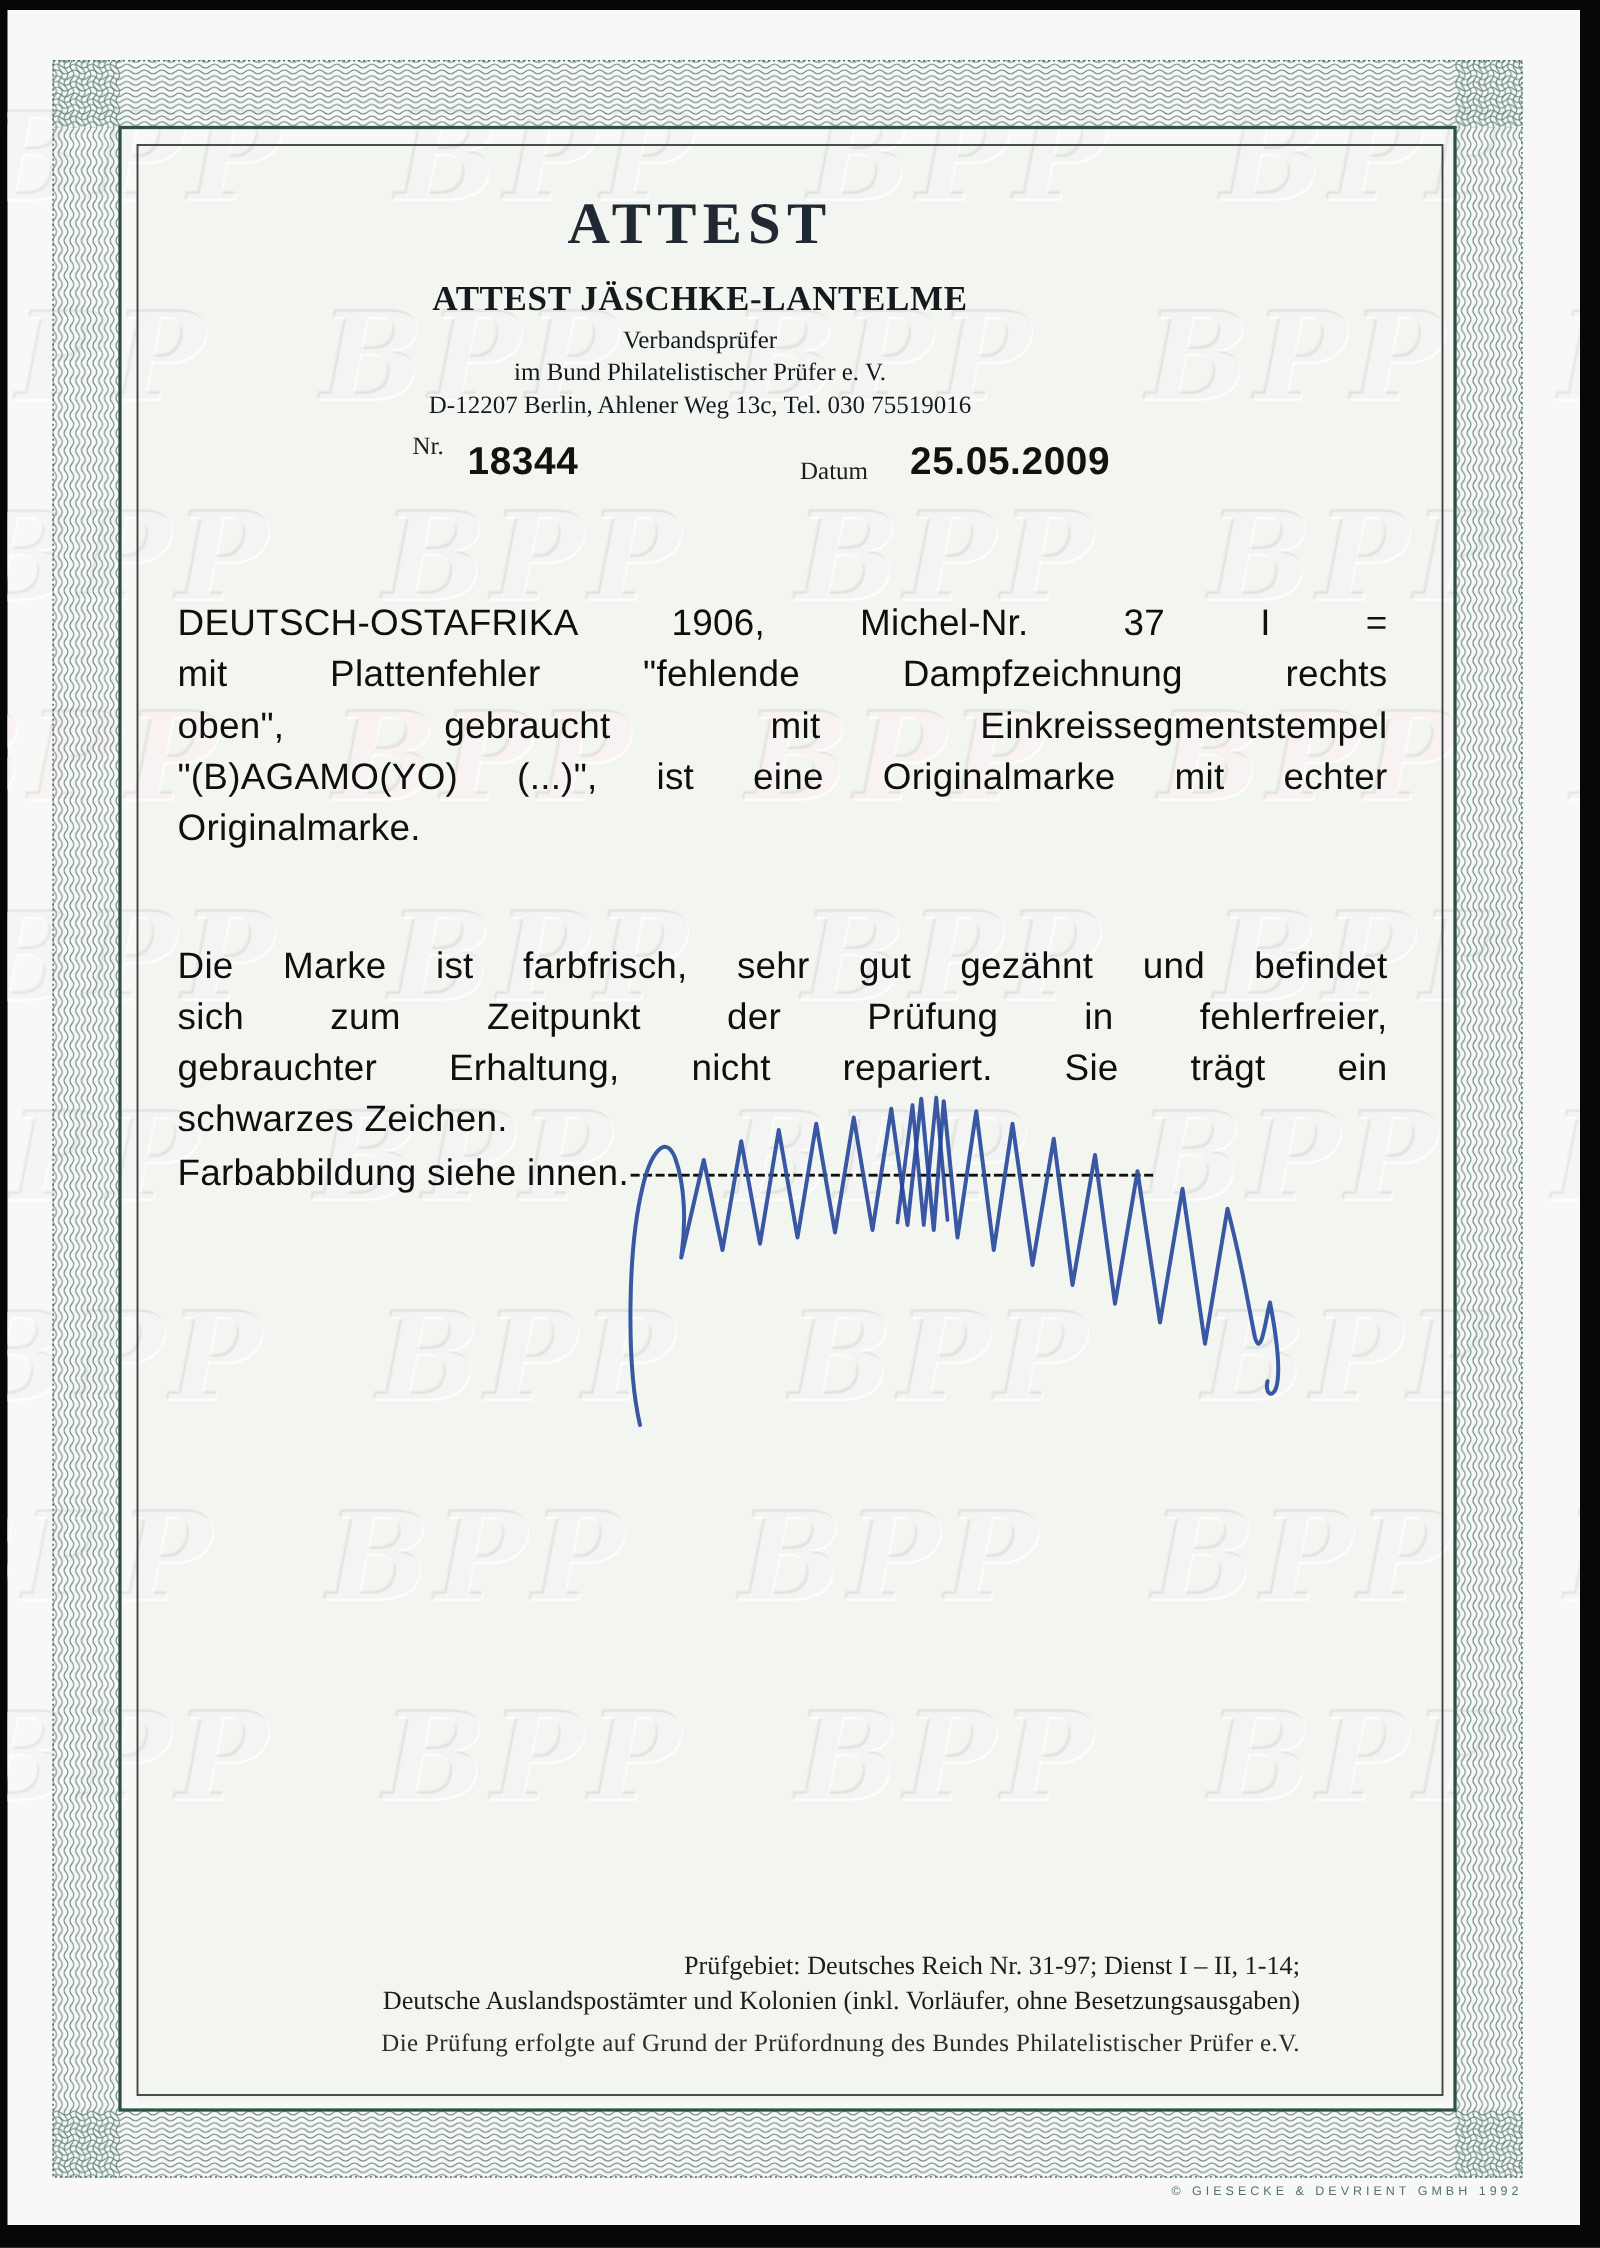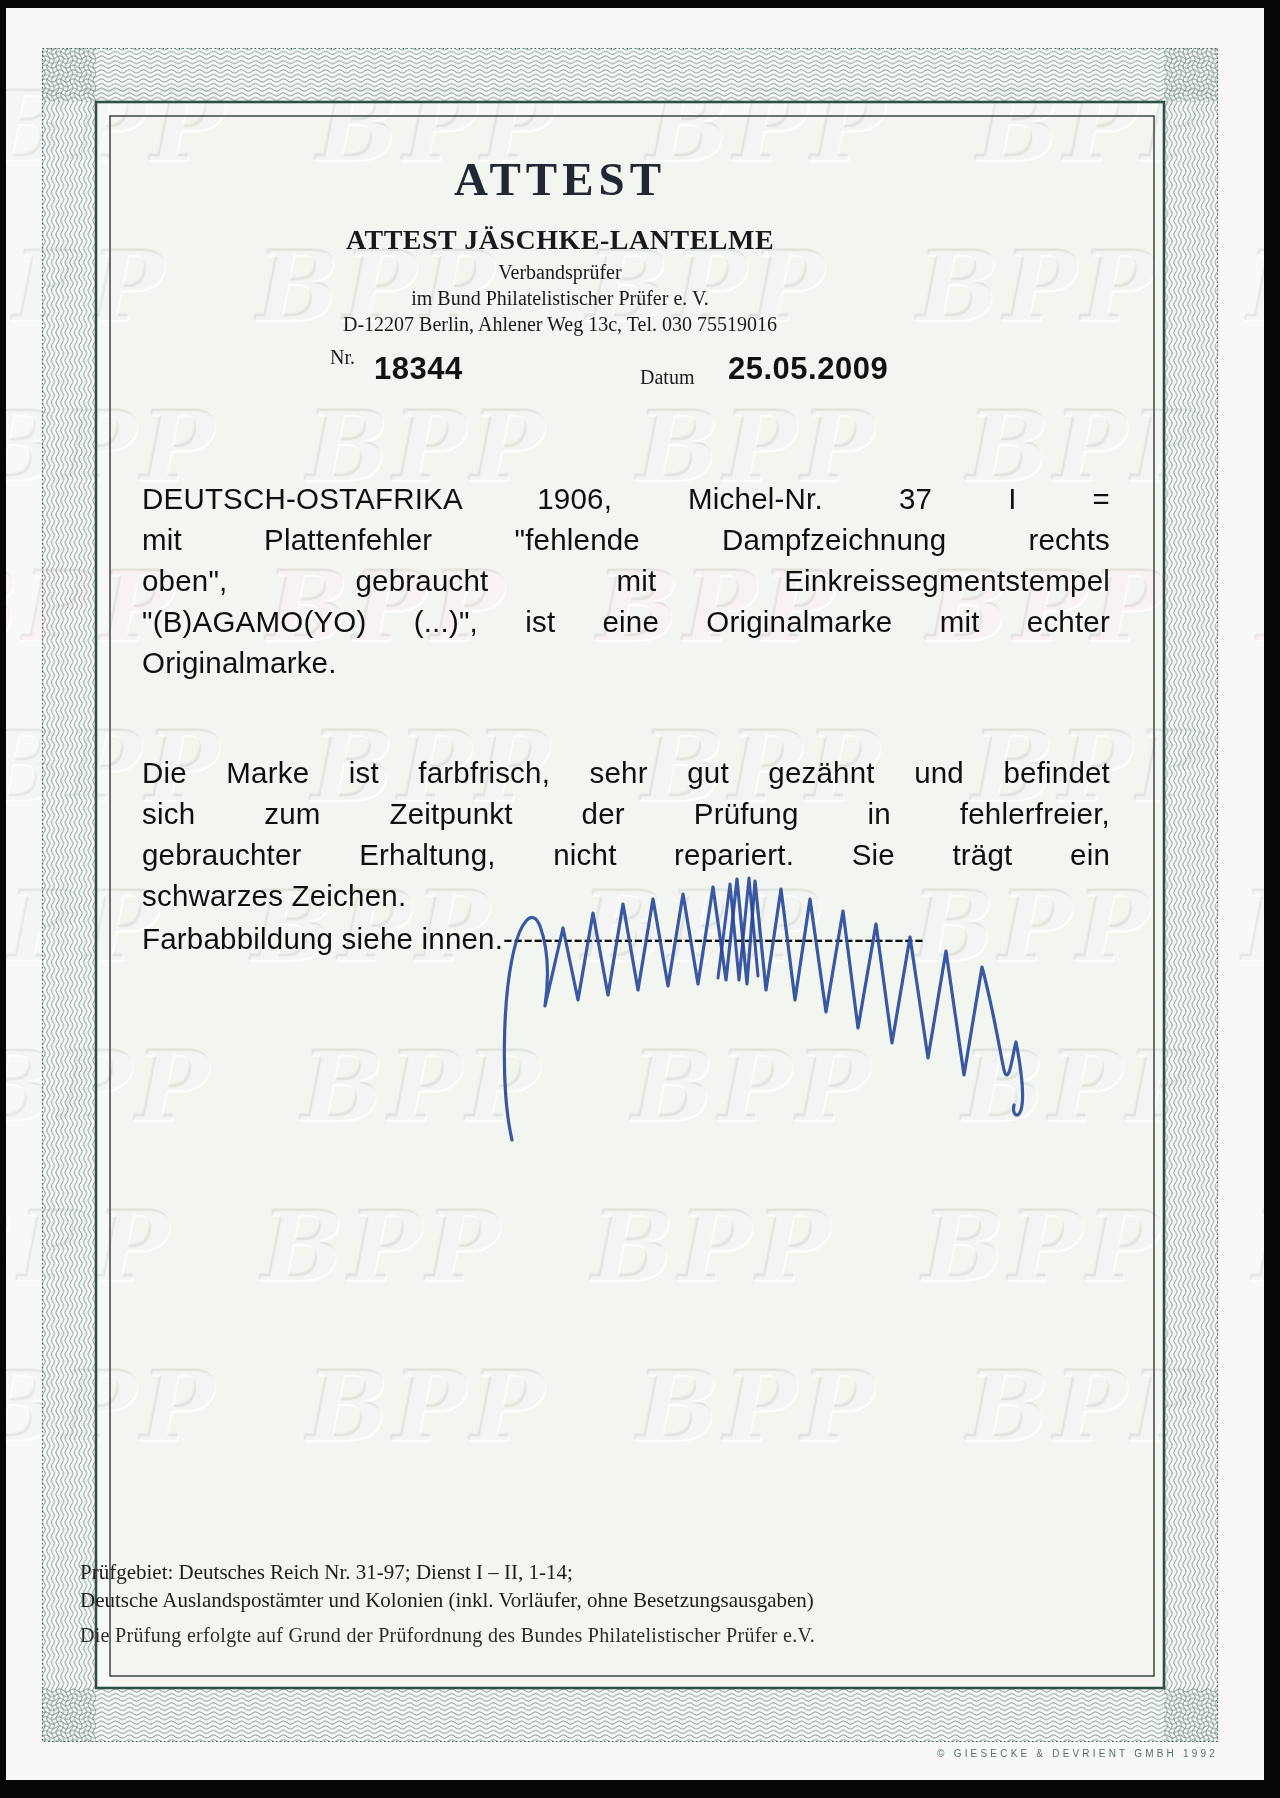--- a/index.html
+++ b/index.html
@@ -51,21 +51,21 @@
   .jl {
     font-size:29.5px; line-height:41px; letter-spacing:0.2px;
     text-align:justify; text-align-last:justify; white-space:normal;
   }
   .jl.last { text-align-last:left; }
   .farb {
     position:absolute; left:142px; top:922px; width:968px;
     font-size:29.5px; color:#0f0f0d; letter-spacing:0.2px; white-space:nowrap;
   }
   .foot {
-    position:absolute; left:80px; width:960px; text-align:left;
+    position:absolute; left:80px; width:960px; text-align:right;
     font-family:"Liberation Serif", serif; color:#1c1c18;
   }
   .foot1 { top:1560px; font-size:21px; }
   .foot2 { top:1588px; font-size:21px; }
   .foot3 { top:1624px; font-size:20px; letter-spacing:0.3px; color:#2c2c28; }
   .credit {
     position:absolute; right:62px; top:1748px;
     font-family:Liberation Sans, sans-serif; font-size:10px;
     letter-spacing:3.2px; color:#53726b;
   }

